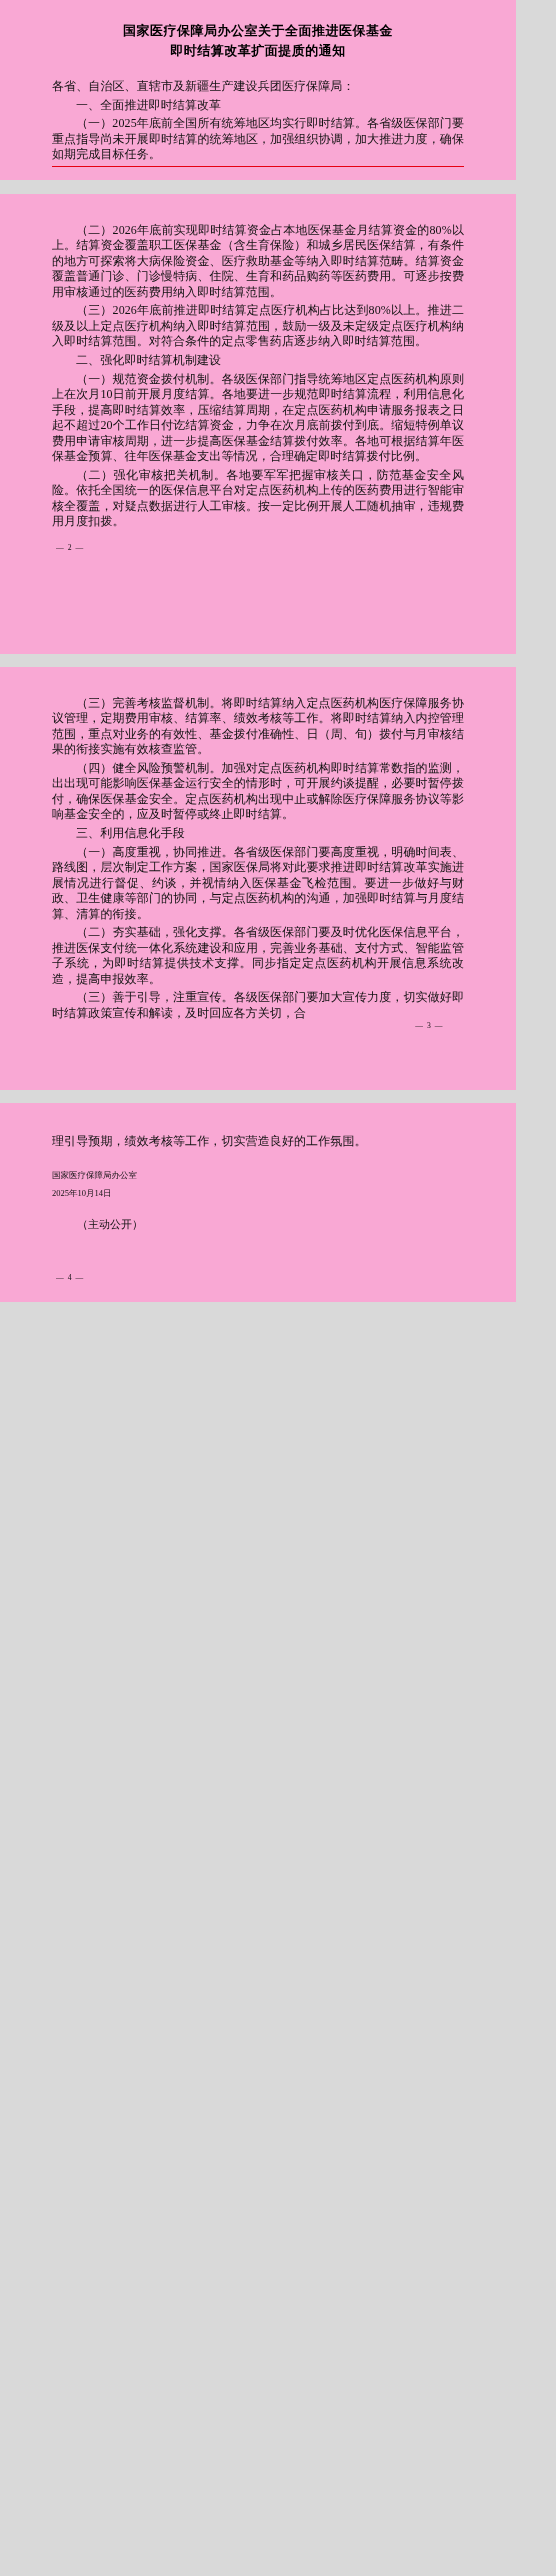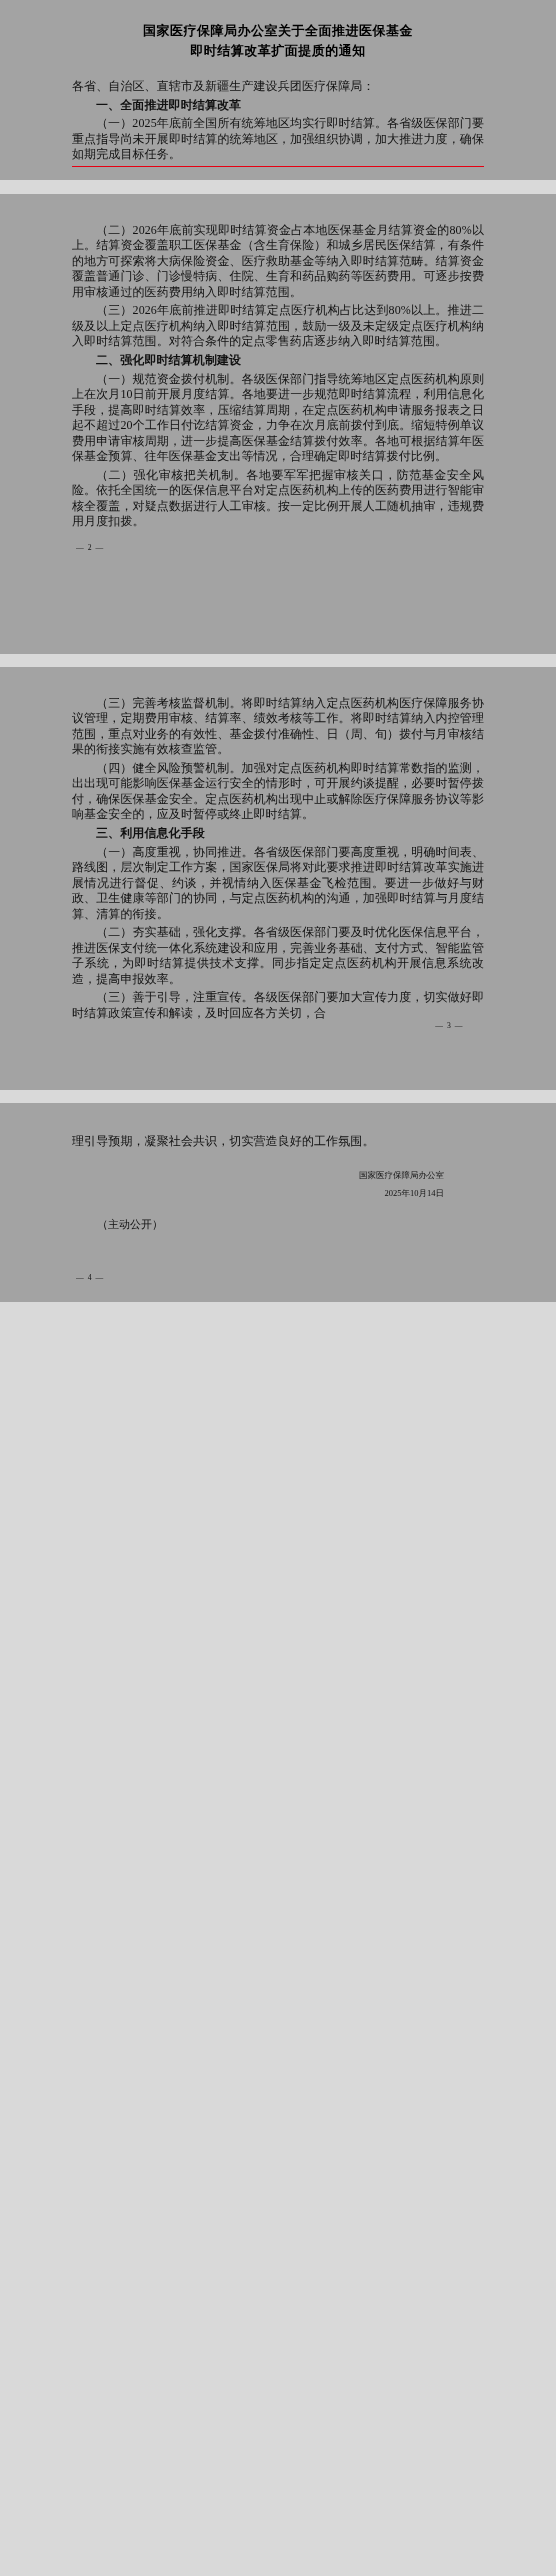--- a/index.html
+++ b/index.html
@@ -5,23 +5,23 @@
   html, body {
     margin: 0;
     padding: 0;
     background: #d9d9d9;
   }
   body {
     width: 556px;
     font-family: "Liberation Serif", "DejaVu Serif", serif;
   }
   .page {
-    width: 556px;
+    width: 516px;
     box-sizing: border-box;
-    background: #a3a3a3;
+    background: #f9a8d4;
     position: relative;
   }
   .gap {
     width: 556px;
     height: 13.4px;
     background: #d9d9d9;
   }
   .inner {
     margin: 0 auto;
     width: 412px;
@@ -39,41 +39,41 @@
     font-size: 12px;
     line-height: 15.5px;
     text-align: justify;
     text-justify: inter-ideograph;
     margin: 0 0 3.1px 0;
     text-indent: 2em;
     color: #111;
     letter-spacing: 0.1px;
   }
   p.head {
-    font-weight: bold;
+    font-weight: normal;
   }
   p.nogap { margin-bottom: 0; }
   .red-rule {
     height: 1px;
     background: #e60012;
     margin: 3.1px 0 0 0;
   }
   .pagenum {
     font-size: 7.7px;
     color: #111;
     text-align: center;
     letter-spacing: 1px;
   }
   .pagenum-right {
     text-align: right;
     padding-right: 20.6px;
   }
   .signature {
     margin-top: 17.5px;
-    text-align: right;
+    text-align: left;
     padding-right: 40px;
     font-size: 8.5px;
     line-height: 17.5px;
     color: #111;
   }
   .footer-note {
     font-size: 11px;
     color: #111;
     padding-left: 25px;
     margin-top: 14.4px;
@@ -130,21 +130,21 @@
 
     <div class="pagenum pagenum-right">— 3 —</div>
   </div>
   <div class="spacer-md"></div>
 </div>
 
 <div class="gap"></div>
 
 <div class="page" style="padding:31px 0 20.6px 0;">
   <div class="inner">
-    <p class="body" style="text-indent:0;">理引导预期，凝聚社会共识，切实营造良好的工作氛围。</p>
+    <p class="body" style="text-indent:0;">理引导预期，绩效考核等工作，切实营造良好的工作氛围。</p>
 
     <div class="signature">
       <div>国家医疗保障局办公室</div>
       <div>2025年10月14日</div>
     </div>
 
     <div class="footer-note">（主动公开）</div>
 
     <div class="spacer-sm"></div>
     <div class="pagenum" style="text-align:left; padding-left:4.1px; margin-top:20.6px;">— 4 —</div>

